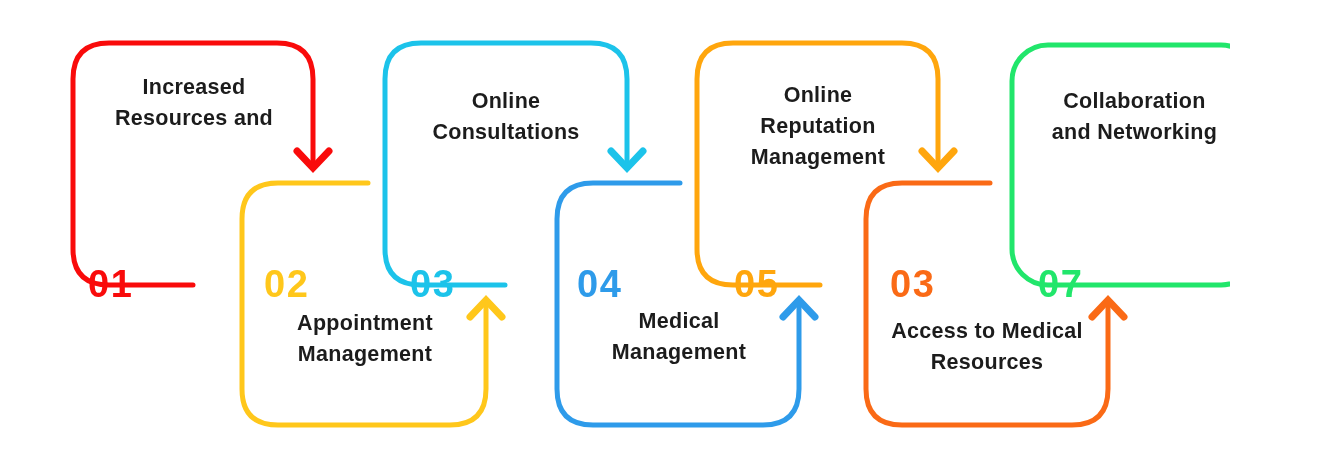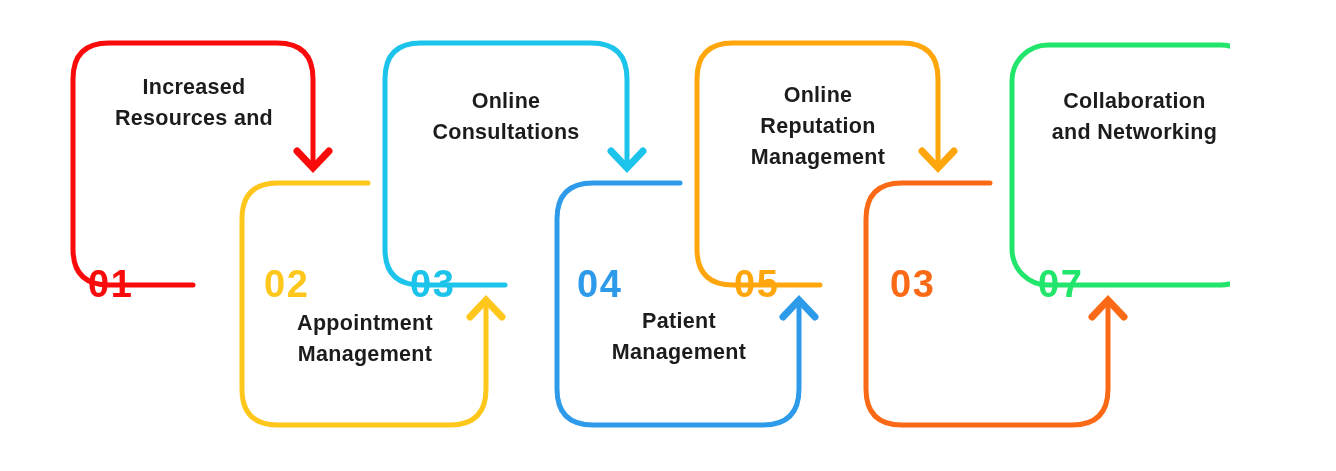--- a/index.html
+++ b/index.html
@@ -80,30 +80,34 @@
     <span>Appointment</span>
     <span>Management</span>
   </div>
 
   <div class="label" style="left:385px; top:86px; width:242px;">
     <span>Online</span>
     <span>Consultations</span>
   </div>
 
   <div class="label" style="left:557px; top:306px; width:244px;">
-    <span>Patient</span>
+    <span>Medical</span>
     <span>Management</span>
   </div>
 
   <div class="label" style="left:697px; top:80px; width:242px;">
     <span>Online</span>
     <span>Reputation</span>
     <span>Management</span>
   </div>
 
+  <div class="label" style="left:862px; top:316px; width:250px;">
+    <span>Access to Medical</span>
+    <span>Resources</span>
+  </div>
 
   <div class="label" style="left:1012px; top:86px; width:245px;">
     <span>Collaboration</span>
     <span>and Networking</span>
   </div>
 
   <div class="num" style="left: 88px; top: 225px; color: rgb(249, 11, 11);">01</div>
   <div class="num" style="left: 264px; top: 225px; color: rgb(255, 199, 27);">02</div>
   <div class="num" style="left: 410px; top: 225px; color: rgb(28, 195, 234); text-align: center;">03</div>
   <div class="num" style="left: 577px; top: 225px; color: rgb(46, 155, 234);">04</div>

